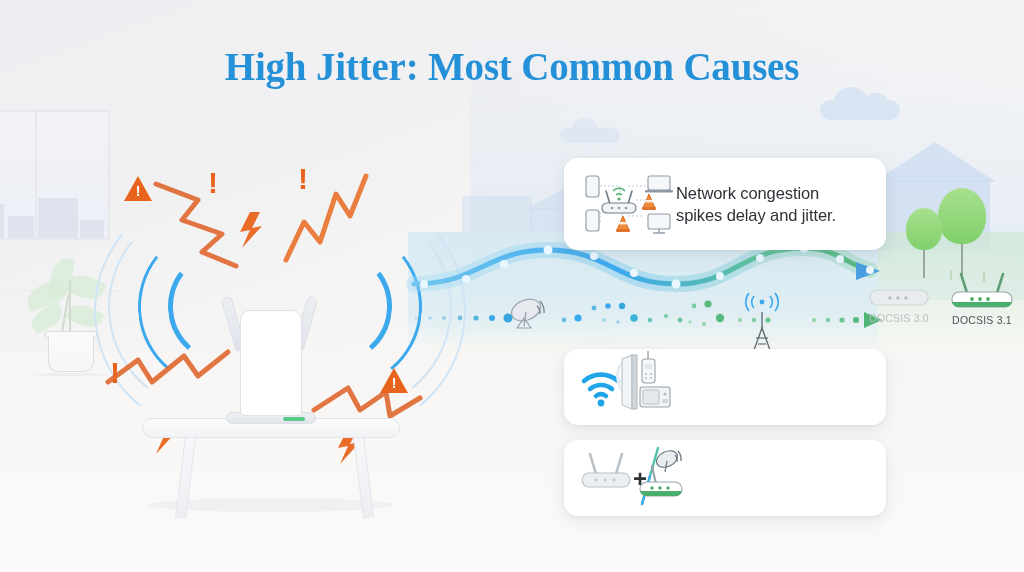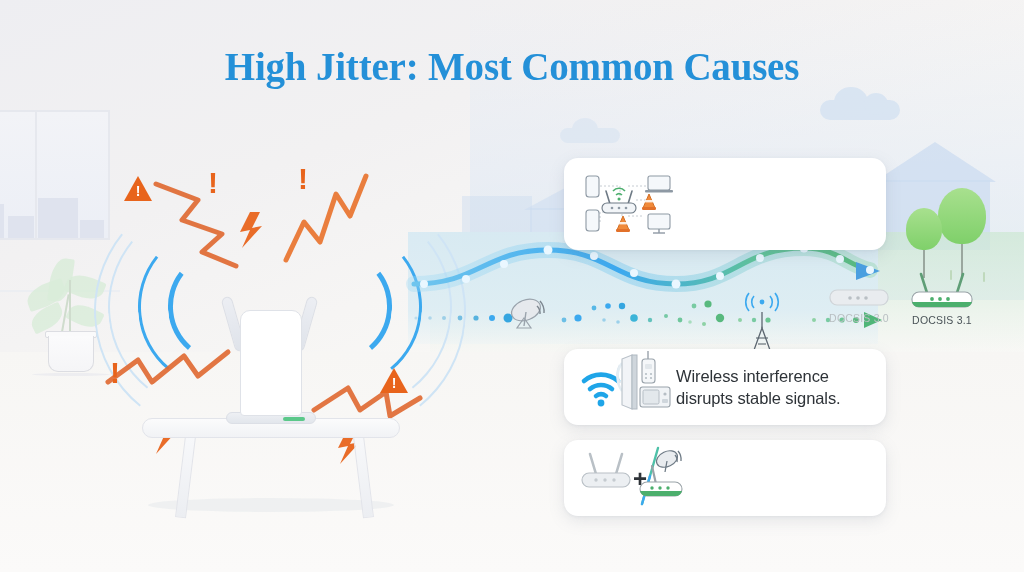--- a/index.html
+++ b/index.html
@@ -163,21 +163,21 @@
   }
   .bang {
     position:absolute; color:#e8641c; font-weight:700; font-size:30px;
     font-family:"Liberation Sans", sans-serif; line-height:1;
   }
 
   
   .flow { position:absolute; left:408px; top:240px; width:470px; height:100px; }
 
   
-  .docsis-row { position:absolute; left:820px; top:272px; width:164px; height:66px; }
+  .docsis-row { position:absolute; left:860px; top:272px; width:164px; height:66px; }
   .docsis-item { position:absolute; text-align:center; }
   .docsis-label {
     font-size:10.5px; letter-spacing:.2px; margin-top:4px;
     font-family:"Liberation Sans", sans-serif;
   }
   .d30 .docsis-label { color:#b9bfc2; }
   .d31 .docsis-label { color:#4a5358; font-weight:400; }
 
   
   .card {
@@ -452,20 +452,22 @@
           <rect x="62" y="35" width="14" height="3" rx="1.2" fill="#e2712a"></rect>
           <rect x="65" y="28" width="8" height="2.4" fill="#fff" opacity=".85"></rect>
         </g>
         <g>
           <polygon points="43,44 49,58 37,58" fill="#f08a3a" stroke="#d46f24" stroke-width="1"></polygon>
           <rect x="36" y="57" width="14" height="3" rx="1.2" fill="#e2712a"></rect>
           <rect x="39" y="50" width="8" height="2.4" fill="#fff" opacity=".85"></rect>
         </g>
       </svg>
     </div>
+    <div class="card-text">Network congestion
+spikes delay and jitter.</div>
   </div>
 
   <div class="card" id="card2">
     <div class="card-icon">
       <svg width="96" height="60" style="overflow:visible;">
         <path d="M4,26 a26,26 0 0 1 34,0" fill="none" stroke="#1fa5e8" stroke-width="4.6" stroke-linecap="round"></path>
         <path d="M10,34 a17,17 0 0 1 22,0" fill="none" stroke="#1fa5e8" stroke-width="4.6" stroke-linecap="round"></path>
         <path d="M16,41 a8.5,8.5 0 0 1 10,0" fill="none" stroke="#1fa5e8" stroke-width="4.6" stroke-linecap="round"></path>
         <circle cx="21" cy="48" r="3.4" fill="#1fa5e8"></circle>
         <path d="M40,28 a18,18 0 0 1 0,-18" fill="none" stroke="#dbe6ee" stroke-width="2.4"></path>
@@ -478,22 +480,20 @@
         <circle cx="66" cy="19" r="1.1" fill="#b6bec5"></circle>
           <circle cx="71" cy="19" r="1.1" fill="#b6bec5"></circle>
         <circle cx="66" cy="23" r="1.1" fill="#b6bec5"></circle>
           <circle cx="71" cy="23" r="1.1" fill="#b6bec5"></circle>
         <rect x="60" y="32" width="30" height="20" rx="2.5" fill="#f0f3f6" stroke="#9aa3ab" stroke-width="1.1"></rect>
         <rect x="63" y="35" width="16" height="14" rx="1.5" fill="#e3e8ec" stroke="#b6bec5" stroke-width="1"></rect>
         <circle cx="85" cy="39" r="1.6" fill="#b6bec5"></circle>
         <rect x="82" y="44" width="6" height="4" rx="1" fill="#cfd6dc"></rect>
       </svg>
     </div>
-    <div class="card-text">Wireless interference
-disrupts stable signals.</div>
   </div>
 
   <div class="card" id="card3">
     <div class="card-icon">
       <svg width="100" height="60" style="overflow:visible;">
         <line x1="16" y1="28" x2="10" y2="8" stroke="#b9c0c6" stroke-width="2.6" stroke-linecap="round"></line>
         <line x1="36" y1="28" x2="42" y2="8" stroke="#b9c0c6" stroke-width="2.6" stroke-linecap="round"></line>
         <rect x="2" y="27" width="48" height="14" rx="7" fill="#eceff2" stroke="#b9c0c6" stroke-width="1.1"></rect>
         <circle cx="16" cy="34" r="1.7" fill="#c5cbd0"></circle>
           <circle cx="25" cy="34" r="1.7" fill="#c5cbd0"></circle>

